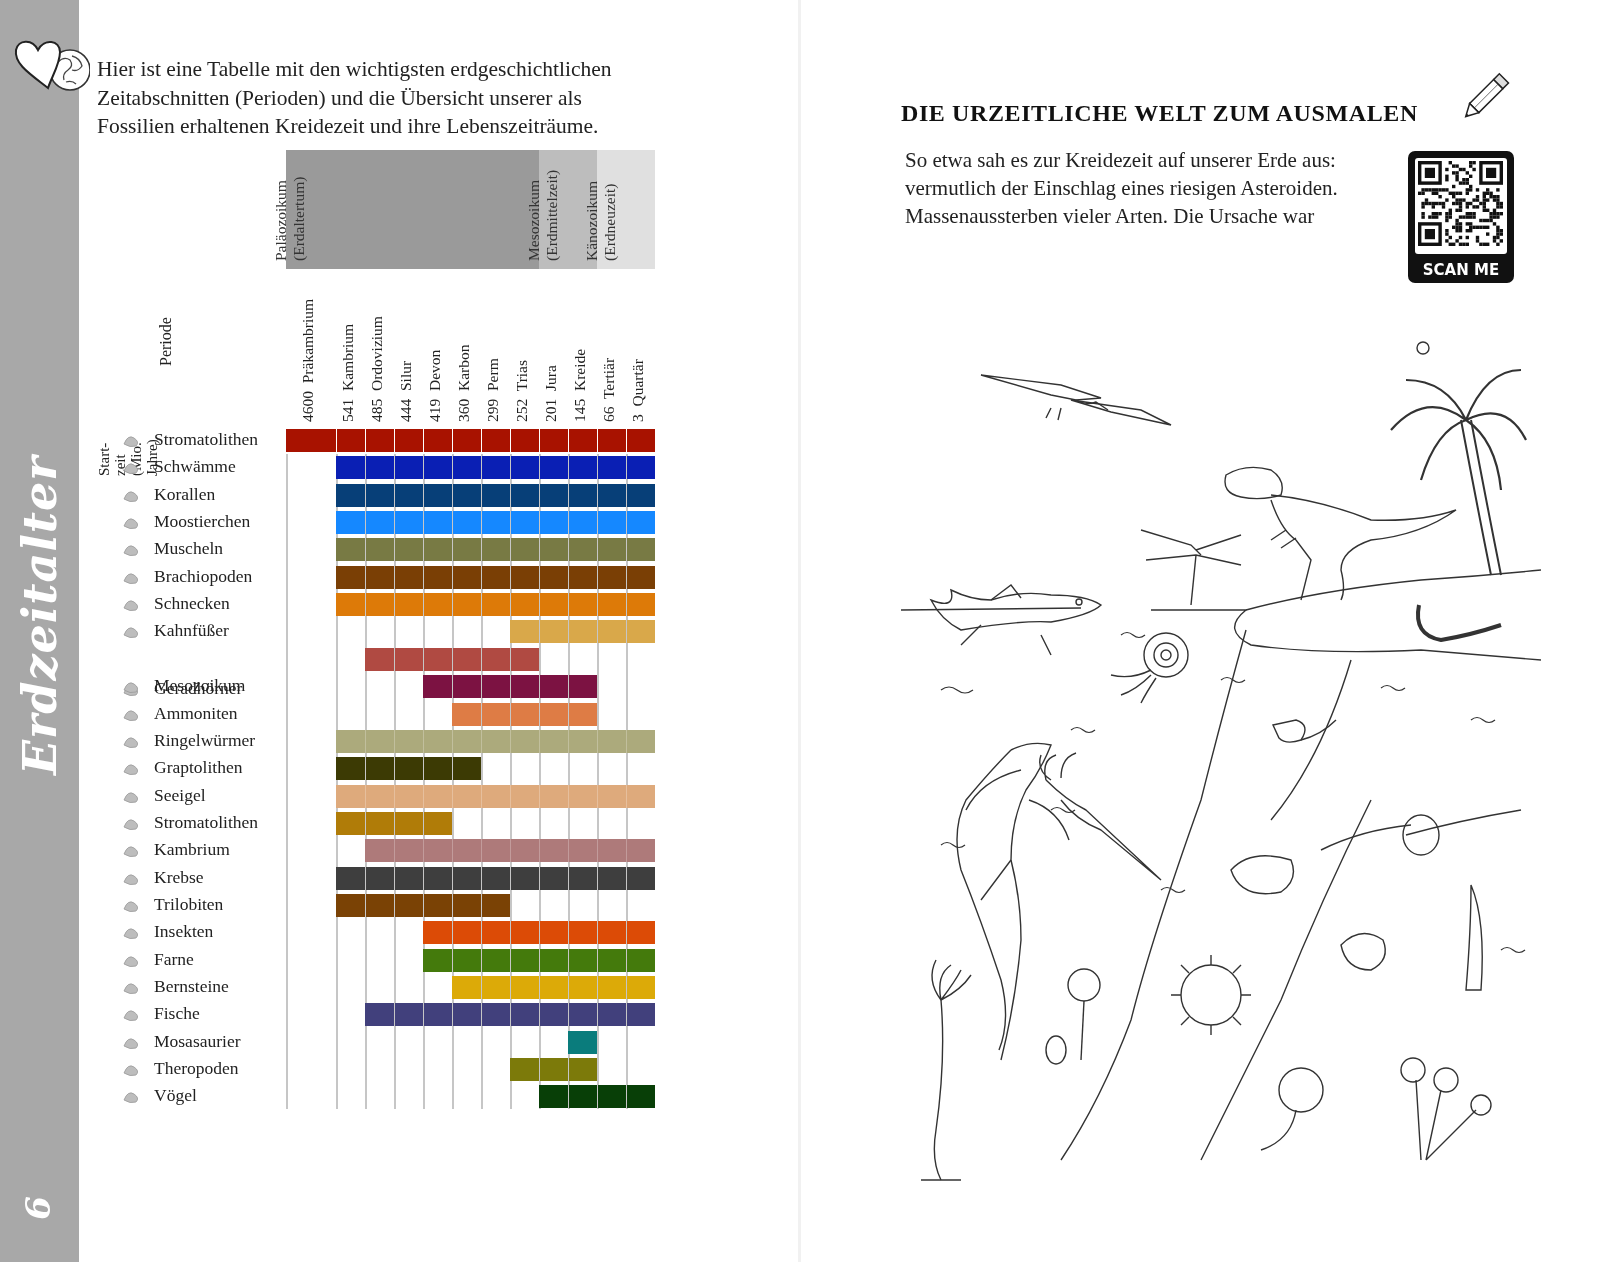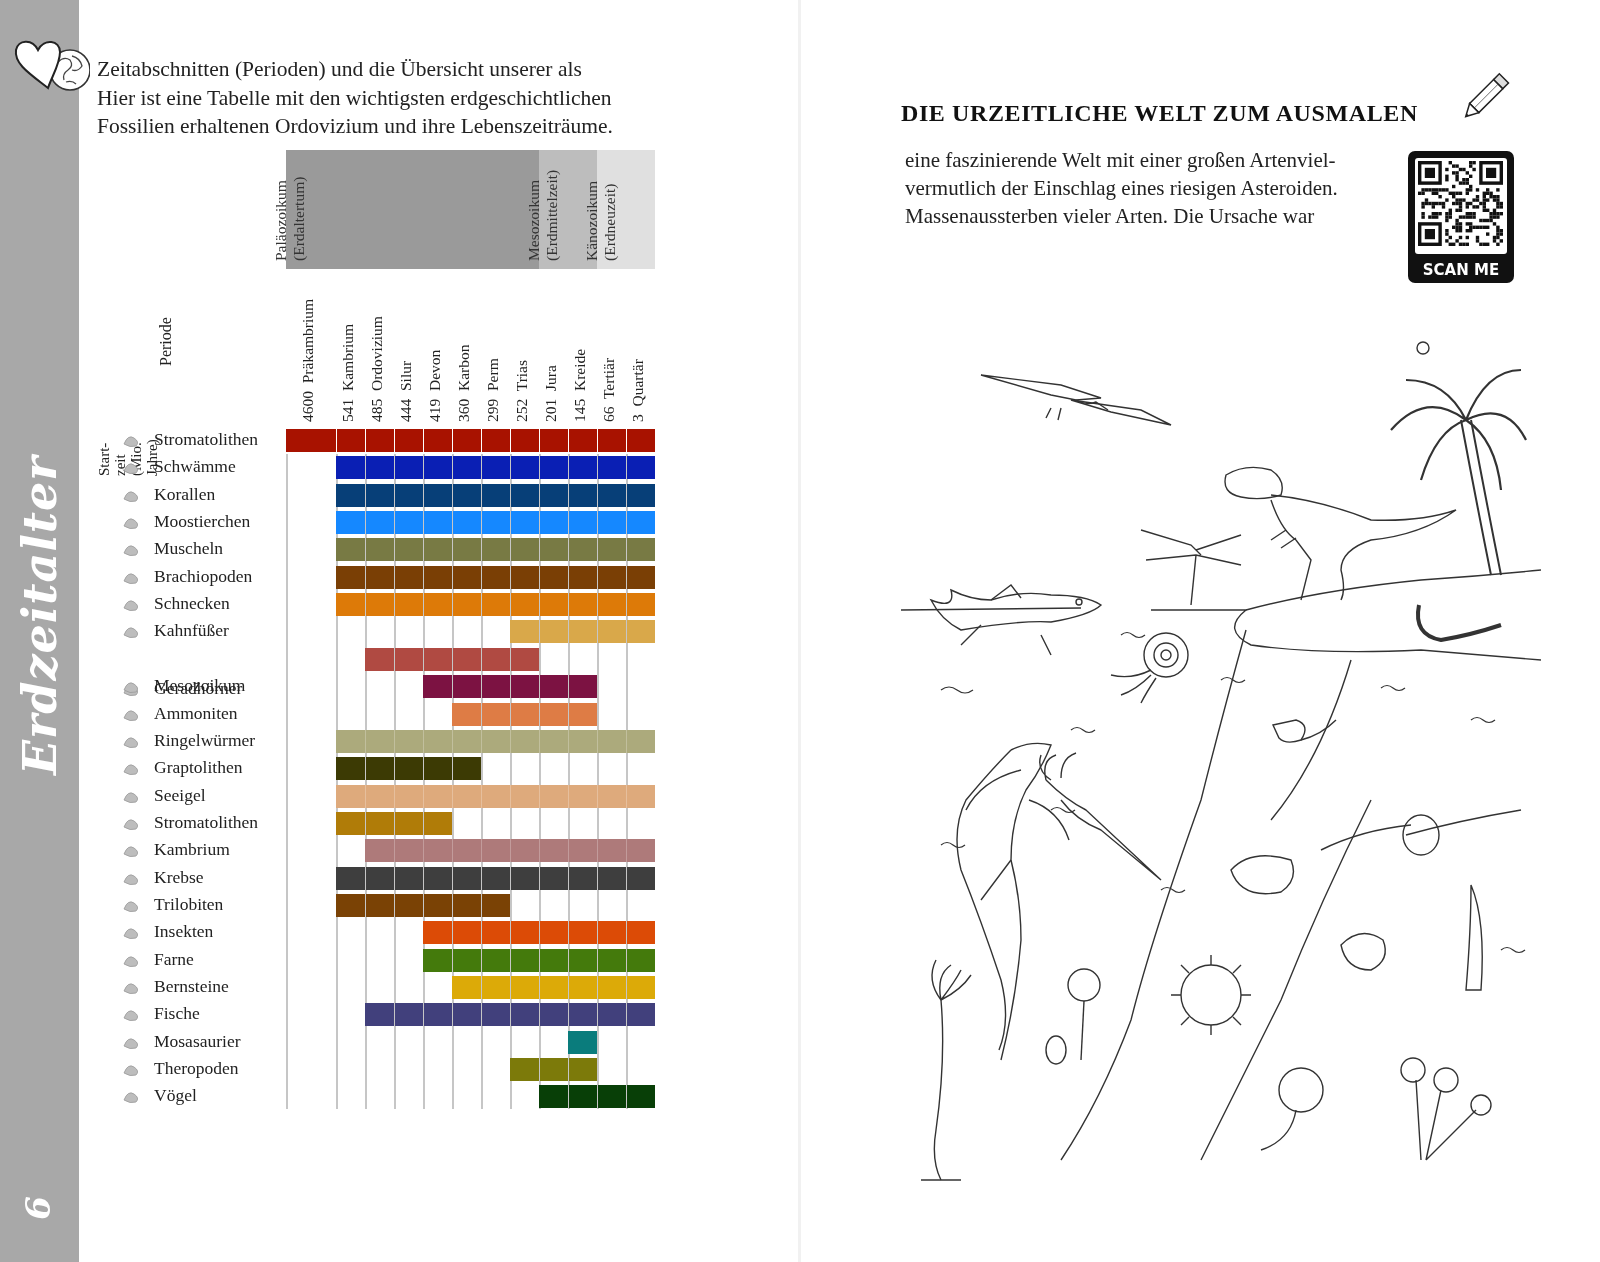--- a/index.html
+++ b/index.html
@@ -49,23 +49,23 @@
   <div class="sidebar">
     <div class="sidebar-title">Erdzeitalter</div>
     <div class="page-number">6</div>
   </div>
   <svg class="heart-globe" viewBox="0 0 80 56">
     <circle cx="60" cy="34" r="20" fill="#fff" stroke="#333" stroke-width="1.6"></circle>
     <path d="M48 26 q6 -6 12 -2 q4 6 -2 10 q-6 4 -4 10 M62 20 q8 2 10 10 q-4 6 -10 4 M56 46 q6 -2 10 2" fill="none" stroke="#444" stroke-width="1.3"></path>
     <path d="M38 52 C20 38 4 28 6 14 C8 4 22 2 28 14 C34 2 50 4 50 16 C50 28 42 40 38 52 Z" fill="#fff" stroke="#222" stroke-width="2"></path>
   </svg>
   <div class="intro">
+    <span>Hier ist eine Tabelle mit den wichtigsten erdgeschichtlichen</span>
     <span>Zeitabschnitten (Perioden) und die Übersicht unserer als</span>
-    <span>Hier ist eine Tabelle mit den wichtigsten erdgeschichtlichen</span>
-    <span>Fossilien erhaltenen Ordovizium und ihre Lebenszeiträume.</span>
+    <span>Fossilien erhaltenen Kreidezeit und ihre Lebenszeiträume.</span>
   </div>
 
   <div id="table">
     <div id="eras">
         <div class="era" style="left: 286px; width: 253px; background: rgb(154, 154, 154);">
           <div class="era-label" style="left: 22px;">
             <span>Paläozoikum</span>
             <span>(Erdaltertum)</span>
           </div>
         </div>
@@ -500,21 +500,21 @@
   <svg class="pencil" viewBox="0 0 55 55">
     <g transform="rotate(-45 27 27)">
       <rect x="8" y="20" width="34" height="13" fill="#fff" stroke="#222" stroke-width="1.5"></rect>
       <line x1="8" y1="26.5" x2="42" y2="26.5" stroke="#555" stroke-width="0.8"></line>
       <rect x="42" y="20" width="8" height="13" fill="#ddd" stroke="#222" stroke-width="1.5"></rect>
       <polygon points="8,20 -4,26.5 8,33" fill="#fff" stroke="#222" stroke-width="1.5"></polygon>
       <polygon points="-1,25 -4,26.5 -1,28" fill="#222"></polygon>
     </g>
   </svg>
   <div class="rp-text">
-    <span>eine faszinierende Welt mit einer großen Artenviel-</span>
+    <span>So etwa sah es zur Kreidezeit auf unserer Erde aus:</span>
     <span>vermutlich der Einschlag eines riesigen Asteroiden.</span>
     <span>Massenaussterben vieler Arten. Die Ursache war</span>
   </div>
   <div class="qr">
     <div class="qr-inner">
       <svg id="qrsvg" width="92" height="96" viewBox="0 0 92 96">
           <rect x="33.599999999999994" y="3" width="3.4" height="3.4" fill="#111"></rect>
           <rect x="54" y="3" width="3.4" height="3.4" fill="#111"></rect>
           <rect x="57.4" y="3" width="3.4" height="3.4" fill="#111"></rect>
           <rect x="37" y="6.4" width="3.4" height="3.4" fill="#111"></rect>

